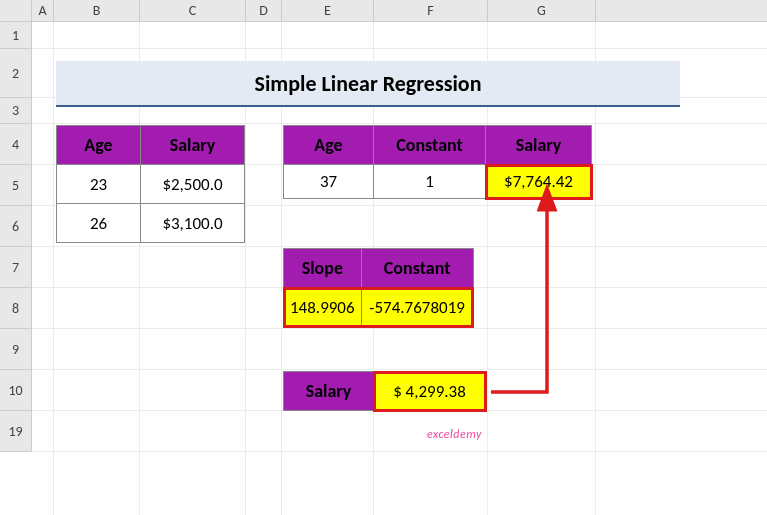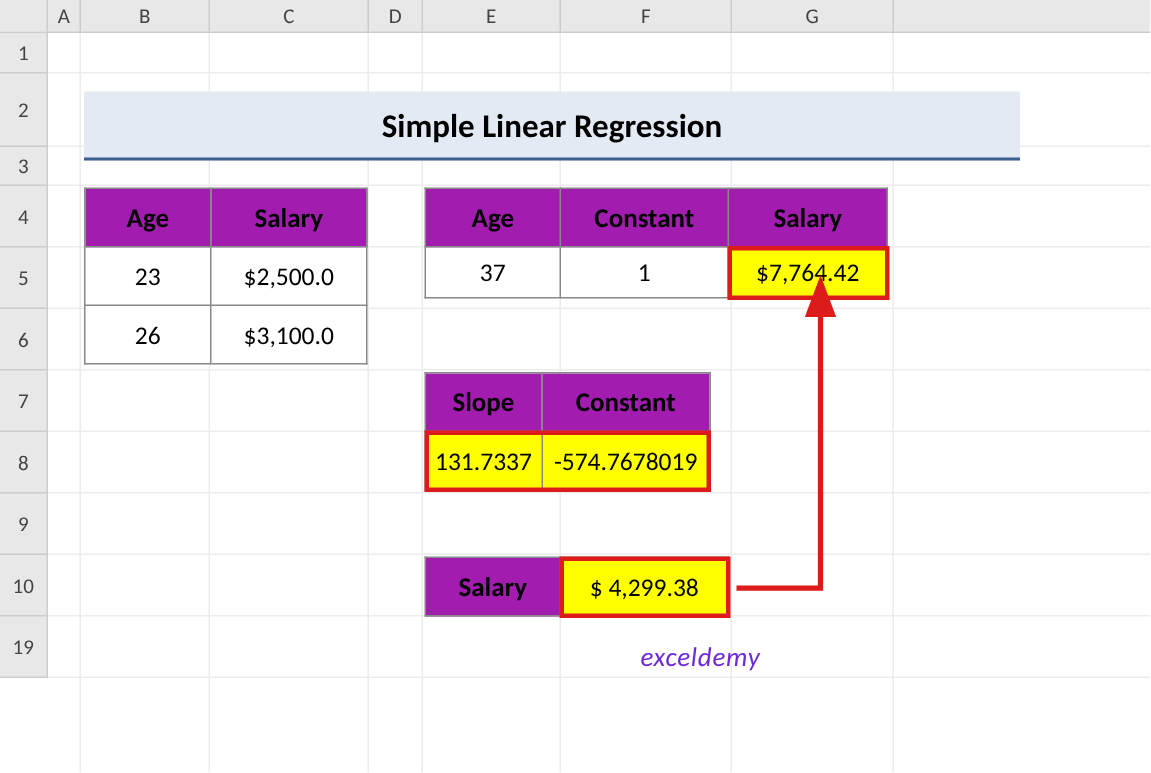--- a/index.html
+++ b/index.html
@@ -104,22 +104,22 @@
     .red-box {
       outline: 3px solid #dd1b1b;
       outline-offset: -2px;
     }
     .arrow-svg {
       position: absolute;
       pointer-events: none;
     }
     .watermark {
       position: absolute;
-      font-size: 18px;
-      color: #6d28d9;
+      font-size: 12px;
+      color: #ec4899;
       font-style: italic;
       letter-spacing: 0.5px;
     }
   </style>
 </head>
 <body>
 
 <div class="grid">
 
   <div class="col-headers">
@@ -206,21 +206,21 @@
     </tbody>
       </table>
 
     <table class="tbl" style="left:251px; top:226px;">
       <tbody>
           <tr>
         <th style="width:74px;height:39px">Slope</th>
         <th style="width:112px">Constant</th>
       </tr>
       <tr class="red-box">
-        <td class="hl-yellow" style="height:39px">131.7337</td>
+        <td class="hl-yellow" style="height:39px">148.9906</td>
         <td class="hl-yellow">-574.7678019</td>
       </tr>
     </tbody>
       </table>
 
     <table class="tbl" style="left:251px; top:349px;">
       <tbody>
           <tr>
         <th style="width:90px;height:39px">Salary</th>
         <td class="hl-yellow red-box" style="width:112px">$   4,299.38</td>

